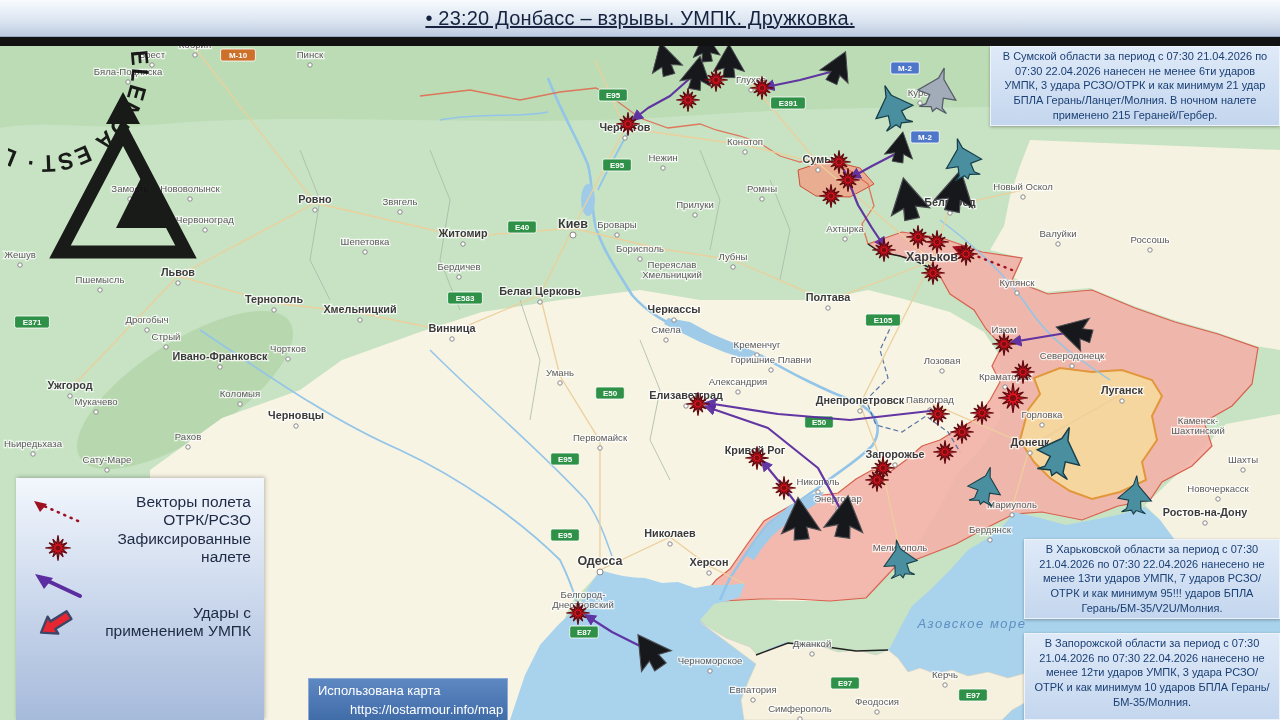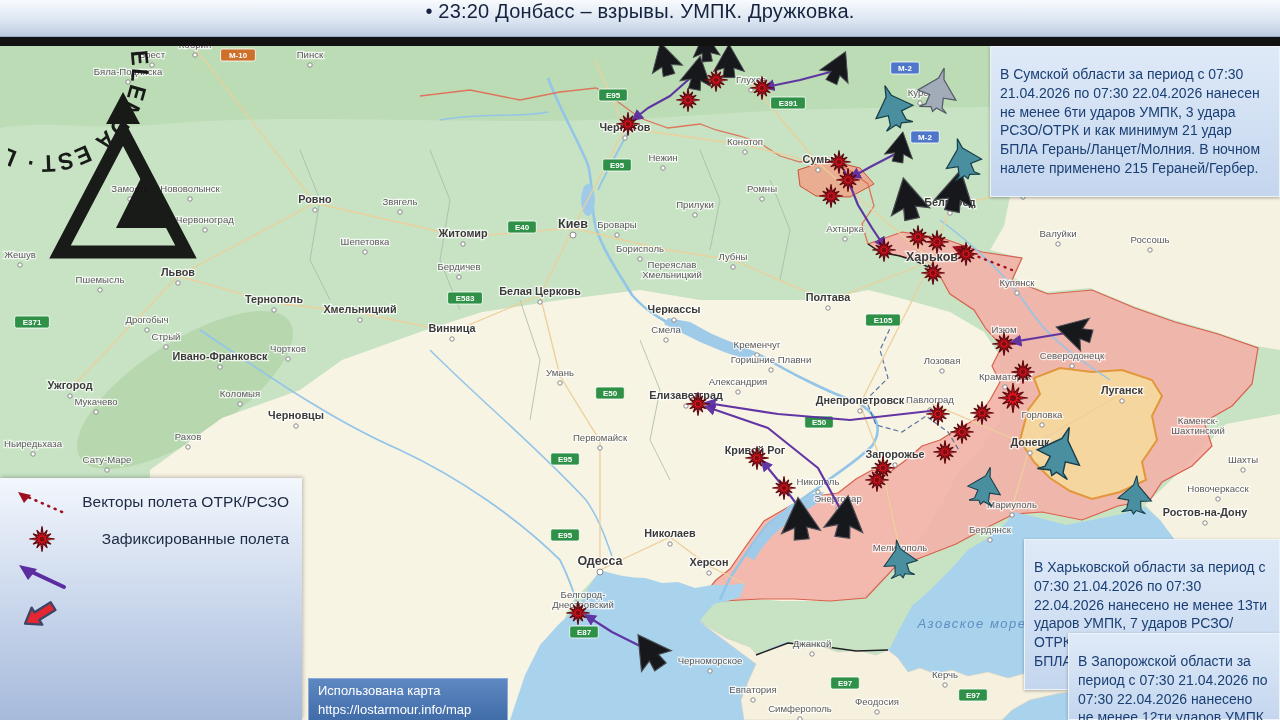--- a/index.html
+++ b/index.html
@@ -1,41 +1,41 @@
 <!DOCTYPE html>
 <html><head>
 <meta charset="utf-8">
 <style>
   html,body{margin:0;padding:0;background:#222;}
   .frame{position:relative;width:1280px;height:720px;overflow:hidden;
          background:#cfe7ca;font-family:"Liberation Sans",sans-serif;}
   .titlebar{position:absolute;top:0;left:0;right:0;height:36px;z-index:30;
     background:linear-gradient(180deg,#f8fbfe 0%,#dde6f2 55%,#bdcbe0 100%);
-    border-bottom:1px solid #98a9c2;display:flex;align-items:flex-start;justify-content:center;
-    font-size:20px;color:#15233e;font-weight:500;letter-spacing:.2px;}
+    border-bottom:1px solid #98a9c2;display:flex;align-items:center;justify-content:center;
+    font-size:20px;color:#15233e;font-weight:500;letter-spacing:.2px;text-decoration:underline;}
   .blackband{position:absolute;top:36px;left:0;right:0;height:10px;background:#121212;z-index:29;}
   #map-svg{position:absolute;top:0;left:0;z-index:1;}
   .stamp{position:absolute;left:8px;top:40px;z-index:10;}
   .infobox{position:absolute;z-index:20;box-sizing:border-box;
     background:linear-gradient(180deg,#dfeaf8 0%,#c4d6ee 100%);
     border:1px solid #eef3fa;box-shadow:0 1px 3px rgba(0,0,0,.3);
-    color:#1a3f74;font-size:14px;line-height:1.34;font-weight:500;padding:18px 9px;}
+    color:#1a3f74;font-size:11px;line-height:1.34;font-weight:500;padding:2px 9px;text-align:center;}
   #info-sumy{top:46px;right:0;width:290px;}
   #info-kharkiv{top:539px;right:0;width:256px;}
-  #info-zap{top:633px;right:0;width:212px;height:87px;}
-  .legend{position:absolute;left:0;top:478px;width:302px;height:242px;z-index:20;box-sizing:border-box;
+  #info-zap{top:633px;right:0;width:256px;height:87px;}
+  .legend{position:absolute;left:16px;top:478px;width:248px;height:242px;z-index:20;box-sizing:border-box;
     background:linear-gradient(180deg,#f3f7fd 0%,#cfdbee 45%,#a6badb 100%);
-    box-shadow:1px -1px 4px rgba(0,0,0,.25);padding:5px 10px 0 6px;}
+    box-shadow:1px -1px 4px rgba(0,0,0,.25);padding:14px 10px 0 6px;}
   .legend-row{display:flex;align-items:center;height:37px;}
   .legend-icon{flex:0 0 72px;display:flex;justify-content:center;align-items:center;}
   .legend-label{flex:1;text-align:right;font-size:15.5px;color:#1e2a44;font-weight:500;padding-right:3px;}
   .attribution{position:absolute;left:308px;top:678px;width:180px;z-index:20;
     background:linear-gradient(180deg,#5e88c2 0%,#3e6aa6 100%);
     border:1px solid #8aabd6;color:#fff;font-size:13px;line-height:1.45;padding:3px 9px;}
-  .attribution .url{text-decoration:none;color:#fff;}
+  .attribution .url{text-decoration:none;color:#fff;margin-left:32px;}
 </style>
 </head>
 <body>
 
 <div class="frame">
 
   <svg id="map-svg" width="1280" height="720" viewBox="0 0 1280 720">
     <defs>
       <marker id="arrow-purple" viewBox="0 0 10 10" refX="7" refY="5" markerWidth="5.5" markerHeight="5.5" orient="auto">
         <path d="M0,0L10,5L0,10Z" fill="#5b2da0"></path>
@@ -731,38 +731,39 @@
         </span>
         <span class="legend-label">Векторы полета ОТРК/РСЗО</span>
       </div>
       <div class="legend-row">
         <span class="legend-icon">
           <svg width="64" height="30" xmlns="http://www.w3.org/2000/svg">
      <path d="M32.0,2.3L33.2,10.6L37.2,6.1L35.2,11.8L40.9,9.8L36.4,13.8L44.7,15.0L36.4,16.2L40.9,20.2L35.2,18.2L37.2,23.9L33.2,19.4L32.0,27.7L30.8,19.4L26.8,23.9L28.8,18.2L23.1,20.2L27.6,16.2L19.3,15.0L27.6,13.8L23.1,9.8L28.8,11.8L26.8,6.1L30.8,10.6Z" fill="#e8151f" stroke="#5e0a10" stroke-width="1.2"></path>
      <circle cx="32" cy="15" r="2.6" fill="#7e0d13"></circle>
           </svg>
         </span>
-        <span class="legend-label">Зафиксированные полета</span>
+        <span class="legend-label">Зафиксированные налете</span>
       </div>
       <div class="legend-row">
         <span class="legend-icon">
           <svg width="64" height="30" xmlns="http://www.w3.org/2000/svg">
      <path d="M54,26 L22,11" stroke="#5b2da0" stroke-width="4" stroke-linecap="round"></path>
      <polygon points="9,4 27,8 18,19" fill="#5b2da0"></polygon>
           </svg>
         </span>
       </div>
       <div class="legend-row">
         <span class="legend-icon">
           <svg width="64" height="32" xmlns="http://www.w3.org/2000/svg">
      <g transform="translate(32,16) rotate(148)">
        <path d="M-13,-4.5 L6,-4.5 L6,-10 L20,0 L6,10 L6,4.5 L-13,4.5 Z" fill="#e62630" stroke="#3c4668" stroke-width="2.4" stroke-linejoin="round"></path>
             </g>
           </svg>
         </span>
+        <span class="legend-label">Удары с применением УМПК</span>
       </div>
     </div>
 
   <div class="attribution">
     <div>Использована карта</div>
     <div class="url">https://lostarmour.info/map</div>
   </div>
 
 </div>
 

